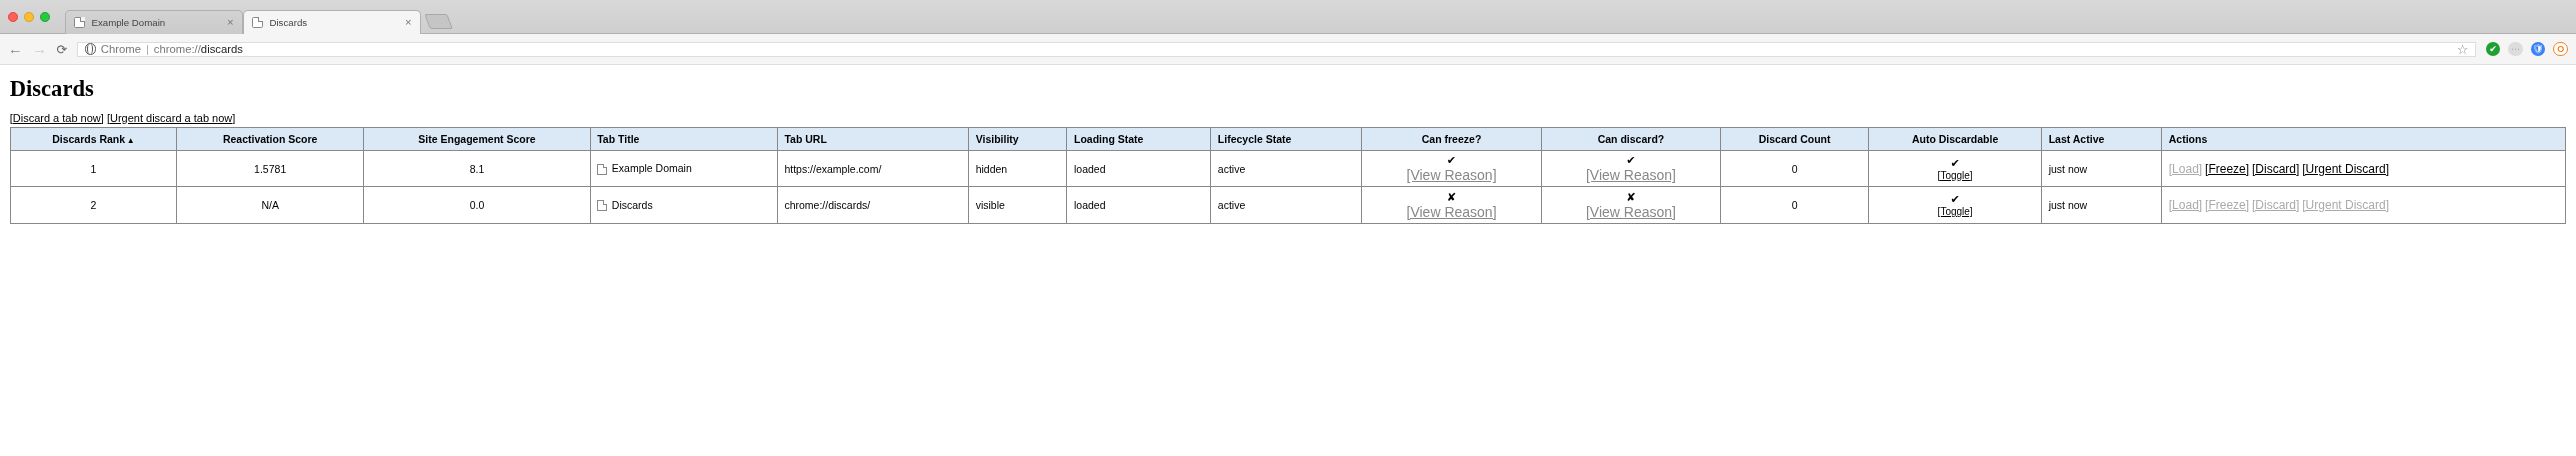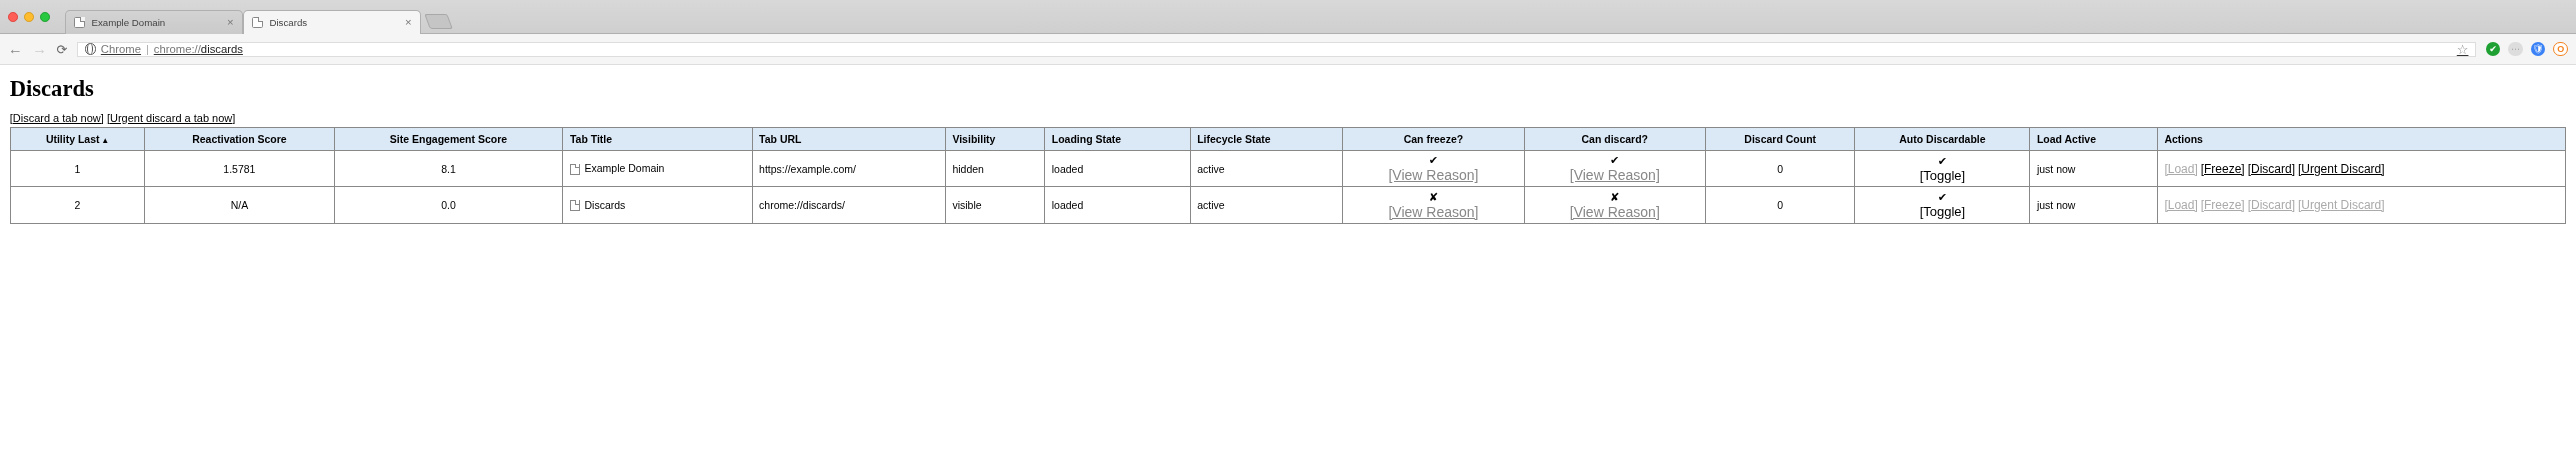--- a/index.html
+++ b/index.html
@@ -16,21 +16,21 @@
 .tab .favicon { width: 11.3px; height: 11.3px; border: 0.8px solid #888; background: #fff; display: flex; align-items: center; justify-content: center; font-size: 7.3px; color: #888; flex-shrink: 0; }
 .tab .favicon.page { border-radius: 1.6px; position: relative; }
 .tab .favicon.page::after { content: ''; position: absolute; top: -0.8px; right: -0.8px; width: 4px; height: 4px; background: #f5f5f5; border-left: 0.8px solid #888; border-bottom: 0.8px solid #888; }
 .tab .title { flex: 1; }
 .tab .close { font-size: 11.3px; color: #777; cursor: pointer; }
 .newtab { width: 22.6px; height: 14.6px; background: #c5c5c5; border: 0.8px solid #a8a8a8; border-radius: 2.4px; transform: skewX(20deg); margin-left: 6.5px; margin-bottom: 4.9px; }
 .toolbar { background: #f5f5f5; height: 31px; display: flex; align-items: center; padding: 0 8px; border-bottom: 0.8px solid #ddd; gap: 9.7px; }
 .navbtn { color: #888; font-size: 14.6px; cursor: pointer; }
 .navbtn.disabled { color: #ccc; }
 .reload { color: #666; font-size: 13px; cursor: pointer; }
-.addrbar { flex: 1; display: flex; align-items: center; height: 15px; background: #fff; border: 0.8px solid #ddd; border-radius: 0; padding: 0 6.5px; gap: 4.9px; font-size: 11.3px; color: #333; text-decoration: underline; }
+.addrbar { flex: 1; display: flex; align-items: center; height: 15px; background: #fff; border: 0.8px solid #ddd; border-radius: 0; padding: 0 6.5px; gap: 4.9px; font-size: 11.3px; color: #333; }
 .addrbar .globe { width: 11.3px; height: 11.3px; border: 1.2px solid #555; border-radius: 50%; position: relative; }
 .addrbar .globe::before { content: ''; position: absolute; left: 50%; top: -0.8px; bottom: -0.8px; width: 4px; border: 1.2px solid #555; border-radius: 50%; transform: translateX(-50%); border-top: none; border-bottom: none; }
 .addrbar .label { color: #777; }
 .addrbar .sep { color: #aaa; }
 .addrbar .url1 { color: #777; }
 .addrbar .url2 { color: #222; }
 .addrbar .star { margin-left: auto; color: #888; font-size: 13px; cursor: pointer; }
 .ext-icons { display: flex; gap: 8px; align-items: center; }
 .ext-icons .ico { width: 14.6px; height: 14.6px; border-radius: 50%; display: flex; align-items: center; justify-content: center; font-size: 9px; color: #fff; }
 .content { padding: 11.3px 9.7px; }
@@ -39,21 +39,21 @@
 .topactions a { color: #000; text-decoration: underline; cursor: pointer; }
 table.discards { border-collapse: collapse; width: 100%; font-size: 10.5px; }
 table.discards th { background: #dbe8f6; border: 0.8px solid #888; padding: 4.9px 6.5px; text-align: left; font-weight: bold; vertical-align: middle; }
 table.discards th.center { text-align: center; }
 table.discards td { border: 0.8px solid #888; padding: 3.2px 6.5px; vertical-align: middle; }
 table.discards td.center { text-align: center; }
 .sort-arrow { font-size: 8px; margin-left: 1.6px; }
 .cell-icon { display: inline-block; width: 9.7px; height: 11.3px; border: 0.8px solid #888; position: relative; vertical-align: middle; margin-right: 4.9px; background: #fff; }
 .cell-icon::after { content: ''; position: absolute; top: -0.8px; right: -0.8px; width: 3.2px; height: 3.2px; background: #fff; border-left: 0.8px solid #888; border-bottom: 0.8px solid #888; }
 .reason { font-size: 14px; color: #888; text-decoration: underline; cursor: pointer; display: block; }
-.toggle { font-size: 13px; color: #000; cursor: pointer; display: block; }
+.toggle { font-size: 10px; color: #000; text-decoration: underline; cursor: pointer; display: block; }
 .mark { font-size: 11.3px; display: block; }
 .actions a { font-size: 12px; text-decoration: underline; cursor: pointer; }
 .actions a.disabled { color: #aaa; }
 .actions a.enabled { color: #000; }
 </style>
 </head>
 <body>
 
 <div class="chrome-top">
   <div class="traffic">
@@ -98,33 +98,33 @@
 <div class="content">
   <h1 class="page-title">Discards</h1>
   <div class="topactions">
     <a>[Discard a tab now]</a>
     <a>[Urgent discard a tab now]</a>
   </div>
 
   <table class="discards">
     <thead>
       <tr>
-        <th class="center"><span>Utility Last</span><span class="sort-arrow">▲</span></th>
+        <th class="center"><span>Discards Rank</span><span class="sort-arrow">▲</span></th>
         <th class="center">Reactivation Score</th>
         <th class="center">Site Engagement Score</th>
         <th>Tab Title</th>
         <th>Tab URL</th>
         <th>Visibility</th>
         <th>Loading State</th>
         <th>Lifecycle State</th>
         <th class="center">Can freeze?</th>
         <th class="center">Can discard?</th>
         <th class="center">Discard Count</th>
         <th class="center">Auto Discardable</th>
-        <th>Load Active</th>
+        <th>Last Active</th>
         <th>Actions</th>
       </tr>
     </thead>
     <tbody id="tbody">
         <tr>
           <td class="center">1</td>
           <td class="center">1.5781</td>
           <td class="center">8.1</td>
           <td><span class="cell-icon"></span>Example Domain</td>
           <td>https://example.com/</td>

